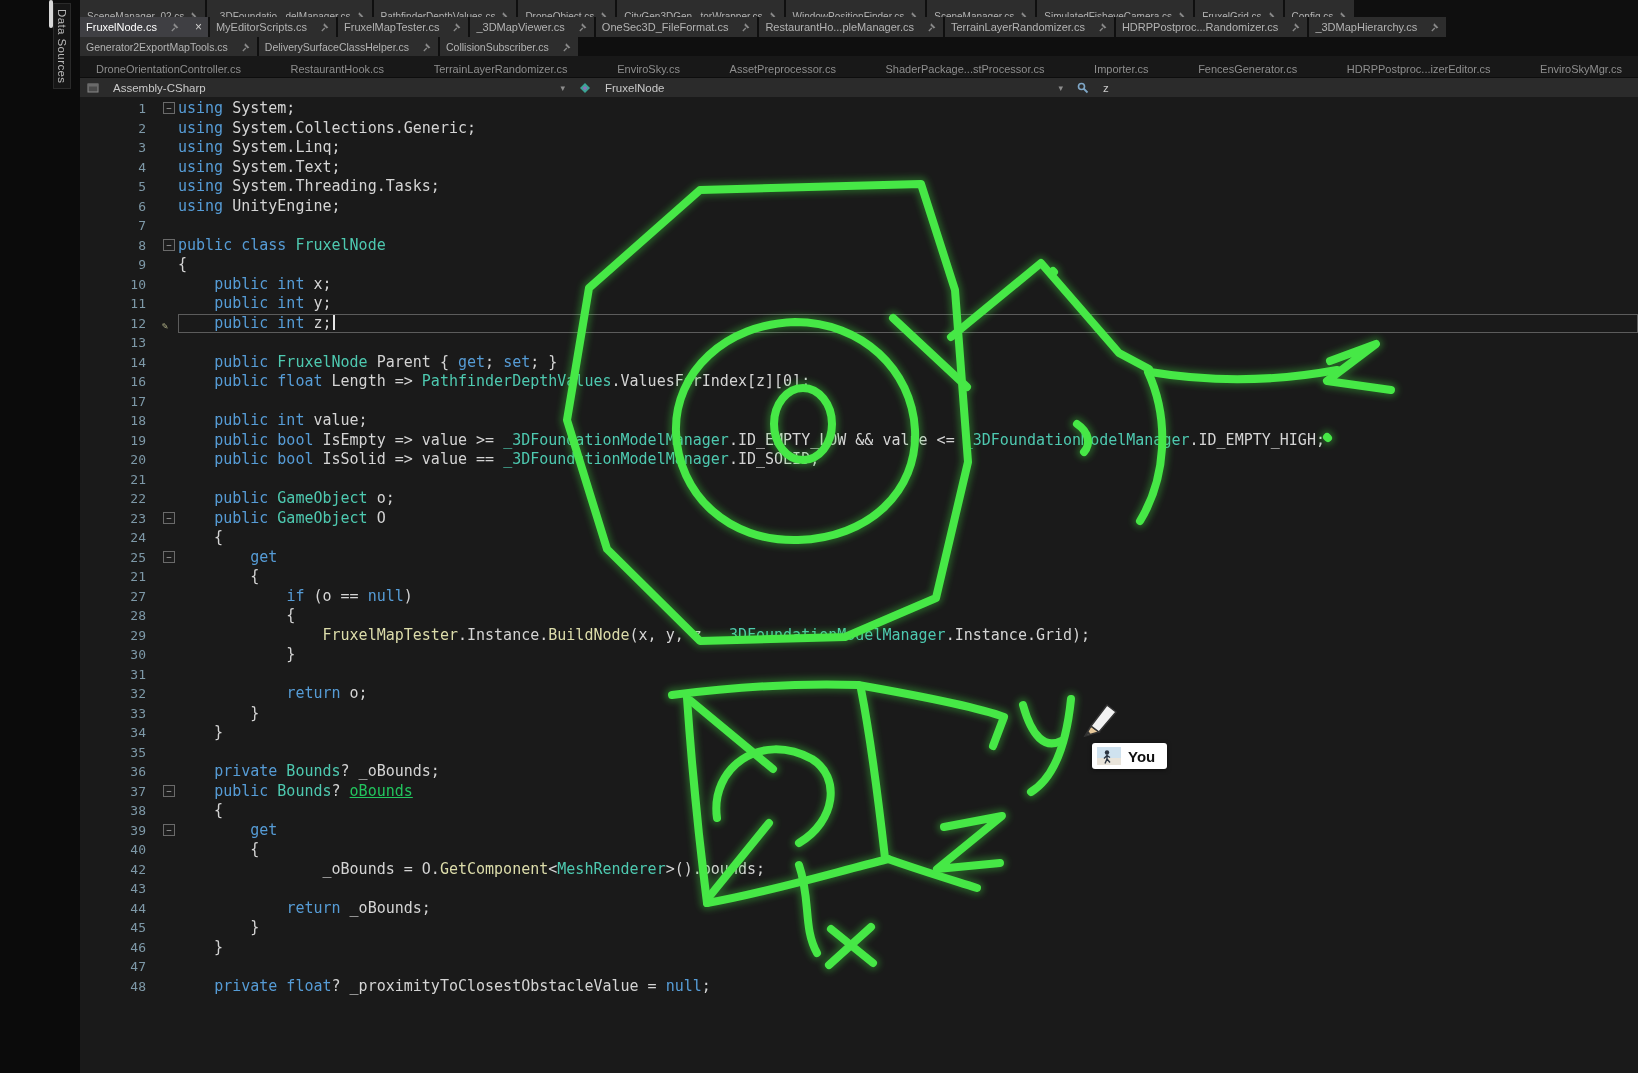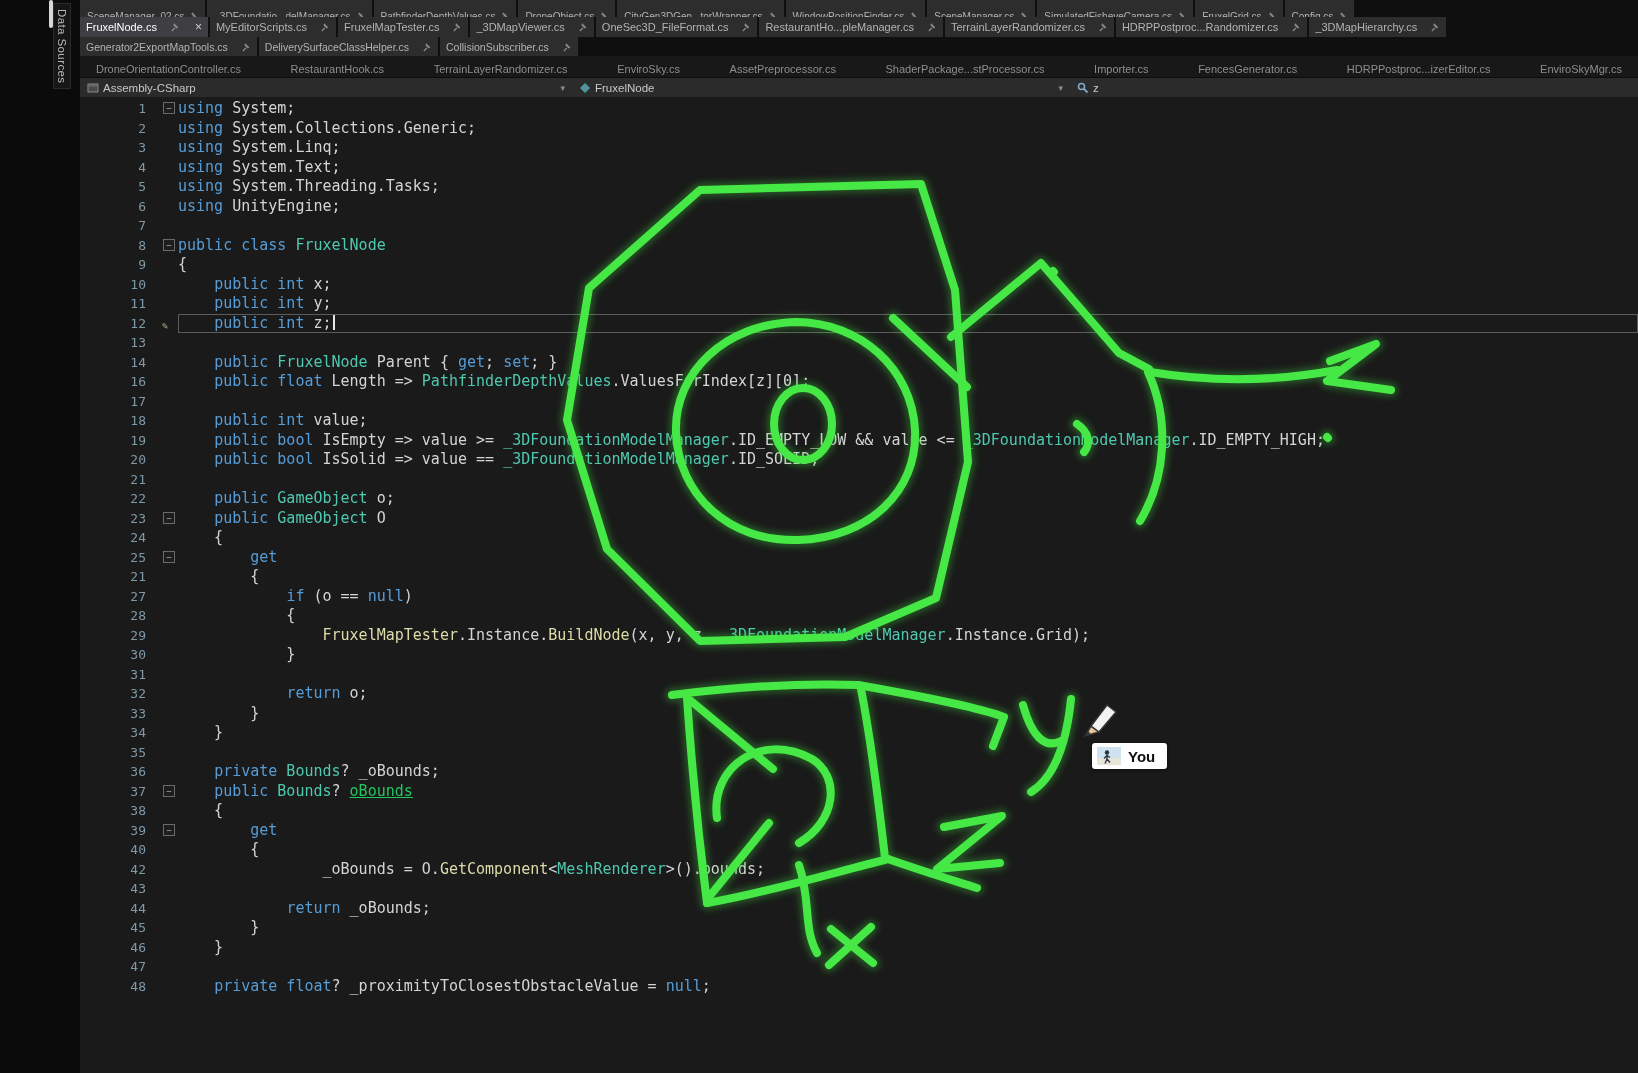--- a/index.html
+++ b/index.html
@@ -25,21 +25,21 @@
   .row1 .tab{font-size:10px;padding:16px 7px;gap:5px}
   .row3 .tab{font-size:10.5px}
   .tab.active{background:#3f3f43;color:#fff}
   .row4 .tab{background:transparent;color:#8e8e8e;gap:0;padding:13px 4px}
   .tab .close{color:#cfcfcf;font-size:12px;line-height:10px;margin-left:1px}
   svg.pin{flex:none;opacity:.85}
 
   
   .breadcrumb{height:20px;background:#2b2b2b;display:flex;align-items:center;color:#c9c9c9;
               font-size:11.5px;border-top:1px solid #0d0d0d}
-  .bseg{display:flex;align-items:center;height:100%;padding:0 7px;gap:4px;cursor:pointer}
+  .bseg{display:flex;align-items:center;height:100%;padding:0 7px;gap:14px;cursor:pointer}
   .seg1{width:492px}.seg2{width:498px}.seg3{flex:1}
   .bcaret{margin-left:auto;color:#8d8d8d;font-size:9px}
   .bicon{display:inline-flex;flex:none}
 
   
   .code{position:absolute;top:97px;left:0;right:0;bottom:0;background:#1a1a1a;
         font-family:"DejaVu Sans Mono",monospace;font-size:15px;line-height:19.5px;padding-top:2px;color:#d4d4d4}
   .crow{display:flex;height:19.5px}
   .gut{width:72px;padding-right:6px;text-align:right;color:#7e99a8;font-size:13px;flex:none;position:relative}
   .gpencil{position:absolute;right:-16px;top:2px;font-size:10px;color:#b9b98d}

